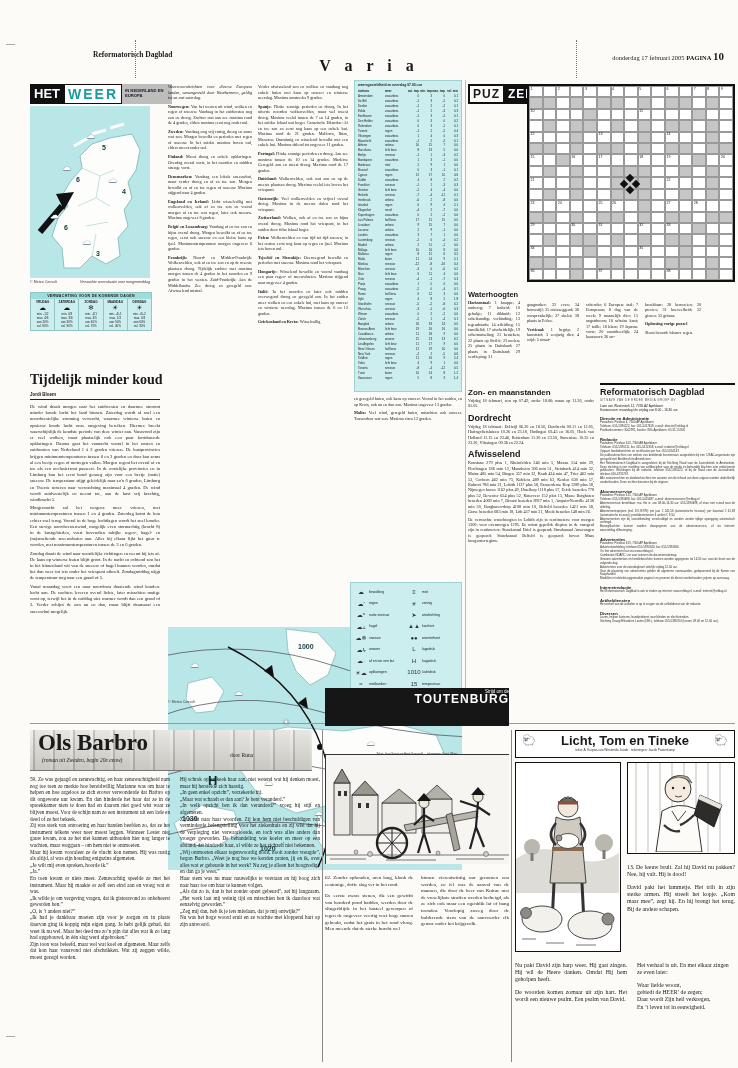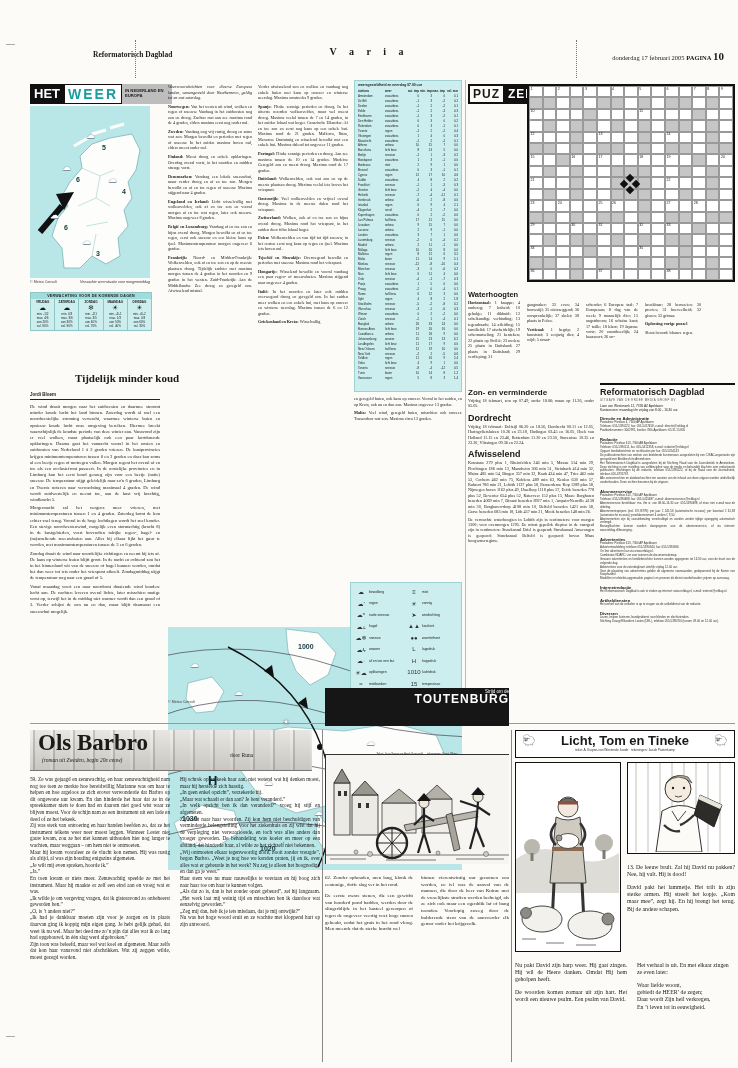--- a/index.html
+++ b/index.html
@@ -2,21 +2,21 @@
 <html><head>
 <meta charset="utf-8">
 <style>
   html,body{margin:0;padding:0;background:#e8e8e6;}
   .page{position:relative;width:738px;height:1068px;background:#fcfbf8;margin:0 auto;
         font-family:"Liberation Serif",serif;color:#1a1a1a;overflow:hidden;
         -webkit-text-size-adjust:none;}
   .abs{position:absolute;}
   
   .mast-left{left:93px;top:50px;font-size:7.5px;font-weight:bold;}
-  .mast-center{left:0;right:0;top:46px;text-align:center;font-size:10px;font-weight:bold;letter-spacing:5px;}
+  .mast-center{left:0;right:0;top:57px;text-align:center;font-size:16px;font-weight:bold;letter-spacing:5px;}
   .mast-right{right:14px;top:50px;font-size:6.5px;}
   .mast-right b{font-size:6.5px;} .mast-right .pgnum{font-size:11px;font-weight:bold;}
   .vdots{width:0;border-left:1px dotted #777;height:38px;top:40px;}
   .crop{background:#aaa;}
   
   .wxlogo{left:30px;top:84px;display:flex;align-items:stretch;height:20px;font-family:"Liberation Sans",sans-serif;}
   .wxlogo .het{background:#101010;color:#fff;font-weight:bold;font-size:13px;padding:2px 4px 0 4px;}
   .wxlogo .weer{background:#fff;border:1px solid #101010;color:#189e9e;font-weight:bold;font-size:14px;letter-spacing:2px;padding:1px 3px 0 3px;}
   .wxlogo .tag{background:#bdbdbd;color:#222;font-weight:bold;font-size:4.2px;line-height:5px;padding:4px 3px 0 3px;width:44px;}
   
@@ -31,21 +31,21 @@
   
   .fc{left:30px;top:292px;width:120px;background:#cdeeee;border:0.5px solid #8fc6c6;font-family:"Liberation Sans",sans-serif;}
   .fc-title{background:#9fdcdc;font-size:3.6px;font-weight:bold;text-align:center;padding:1px 0;letter-spacing:0.3px;}
   .fc-days{display:flex;}
   .fc-day{flex:1;border-left:0.5px solid #8fc6c6;text-align:center;padding:1px 0 2px 0;}
   .fc-day:first-child{border-left:none;}
   .fc-name{font-size:3px;font-weight:bold;}
   .fc-ic{font-size:7px;line-height:8px;}
   .fc-v{font-size:3px;line-height:4px;}
   
-  .art-title{left:30px;top:372px;font-size:11px;font-weight:bold;font-family:"Liberation Serif",serif;margin-left:45px;}
+  .art-title{left:30px;top:372px;font-size:14px;font-weight:bold;font-family:"Liberation Serif",serif;}
   .art-by{left:30px;top:392px;font-size:4.5px;font-weight:bold;font-family:"Liberation Sans",sans-serif;}
   .art-rule{left:30px;top:399px;width:130px;height:0.5px;background:#222;}
   .art-body{left:30px;top:404px;width:130px;height:302px;overflow:hidden;font-size:4.6px;line-height:6.2px;text-align:justify;}
   .art-body p{margin:0 0 2px 0;}
   
   .wxcol{overflow:hidden;font-size:4.2px;line-height:5.55px;text-align:justify;}
   .wxcol p{margin:0;} .wxcol p.sp{margin-top:3px;} .wxcol em{font-style:italic;}
   .c1{left:168px;top:84px;width:84px;height:390px;}
   .c2{left:258px;top:84px;width:90px;height:390px;}
   .c3{left:354px;top:396px;width:108px;height:62px;}
@@ -1193,21 +1193,21 @@
   <div class="clue" id="clue-c" style="left:586px;width:52px;">
       <p>schender; 6 Europese taal; 7 Europeaan; 8 dag van de week; 9 mannelijk dier; 15 angstdroom; 16 schuine kant; 17 taille; 18 klant; 19 Japanse vorst; 20 onontbeerlijk; 24 kaassoort; 26 on-</p>
     </div>
   <div class="clue" id="clue-d" style="left:645px;width:56px;">
       <p>kreukbaar; 28 bemoeien; 30 precies; 31 hoeveelheid; 32 gissen; 33 grimas.</p>
       <p><b>Oplossing vorige puzzel</b></p>
       <p>Sleutelwoord: blauwe regen.</p>
     </div>
 
   <div class="abs info">
-    <h3>Zon- en verminderde</h3>
+    <h3>Zon- en maanstanden</h3>
     <p>Vrijdag 18 februari, zon op 07.49, onder 18.06; maan op 11.26, onder 05.05.</p>
     <h4>Dordrecht</h4>
     <p>Vrijdag 18 februari: Delfzijl 06.20 en 18.56, Dordrecht 00.11 en 12.05, Haringvlietsluizen 10.26 en 23.18, Harlingen 03.45 en 16.05, Hoek van Holland 11.15 en 23.46, Rotterdam 11.20 en 23.50, Stavenisse 10.35 en 23.30, Vlissingen 09.36 en 22.24.</p>
     <h4>Afwisselend</h4>
     <p>Konstanz 279 plus 1, Rheinfelden 246 min 5, Maxau 514 min 29, Plochingen 186 min 13, Mannheim 306 min 51, Steinbach 414 min 32, Mainz 485 min 54, Bingen 357 min 32, Kaub 434 min 47, Trier 462 min 53, Cochem 462 min 75, Koblenz 489 min 63, Keulen 630 min 57, Ruhrort 786 min 21, Lobith 1137 plus 58, Pannerdense Kop 1289 plus 58, Nijmegen haven 1162 plus 49, IJsselkop 1118 plus 57, Eefde beneden 778 plus 52, Deventer 654 plus 52, Katerveer 152 plus 15, Maas: Borgharen beneden 4069 min 7, Dinant beneden 8927 min 1, Ampsin-Neuville 4138 min 30, Borgharen-dorp 4108 min 10, Belfeld beneden 1421 min 58, Grave beneden 683 min 18, Lith 437 min 21, Mook beneden 148 min 26.</p>
     <p>De verwachte waterhoogten in Lobith zijn in centimeters: voor morgen 1300; voor overmorgen 1295. De minst gepeilde diepten in de vaargeul zijn in centimeters: Stuwkanaal Driel is geopend; Stuwkanaal Amerongen is geopend; Stuwkanaal Belfeld is geopend; boven Maas hoogwaterregime.</p>
   </div>
 
   <div class="abs colo">
     <div class="colo-title">Reformatorisch Dagblad</div>

